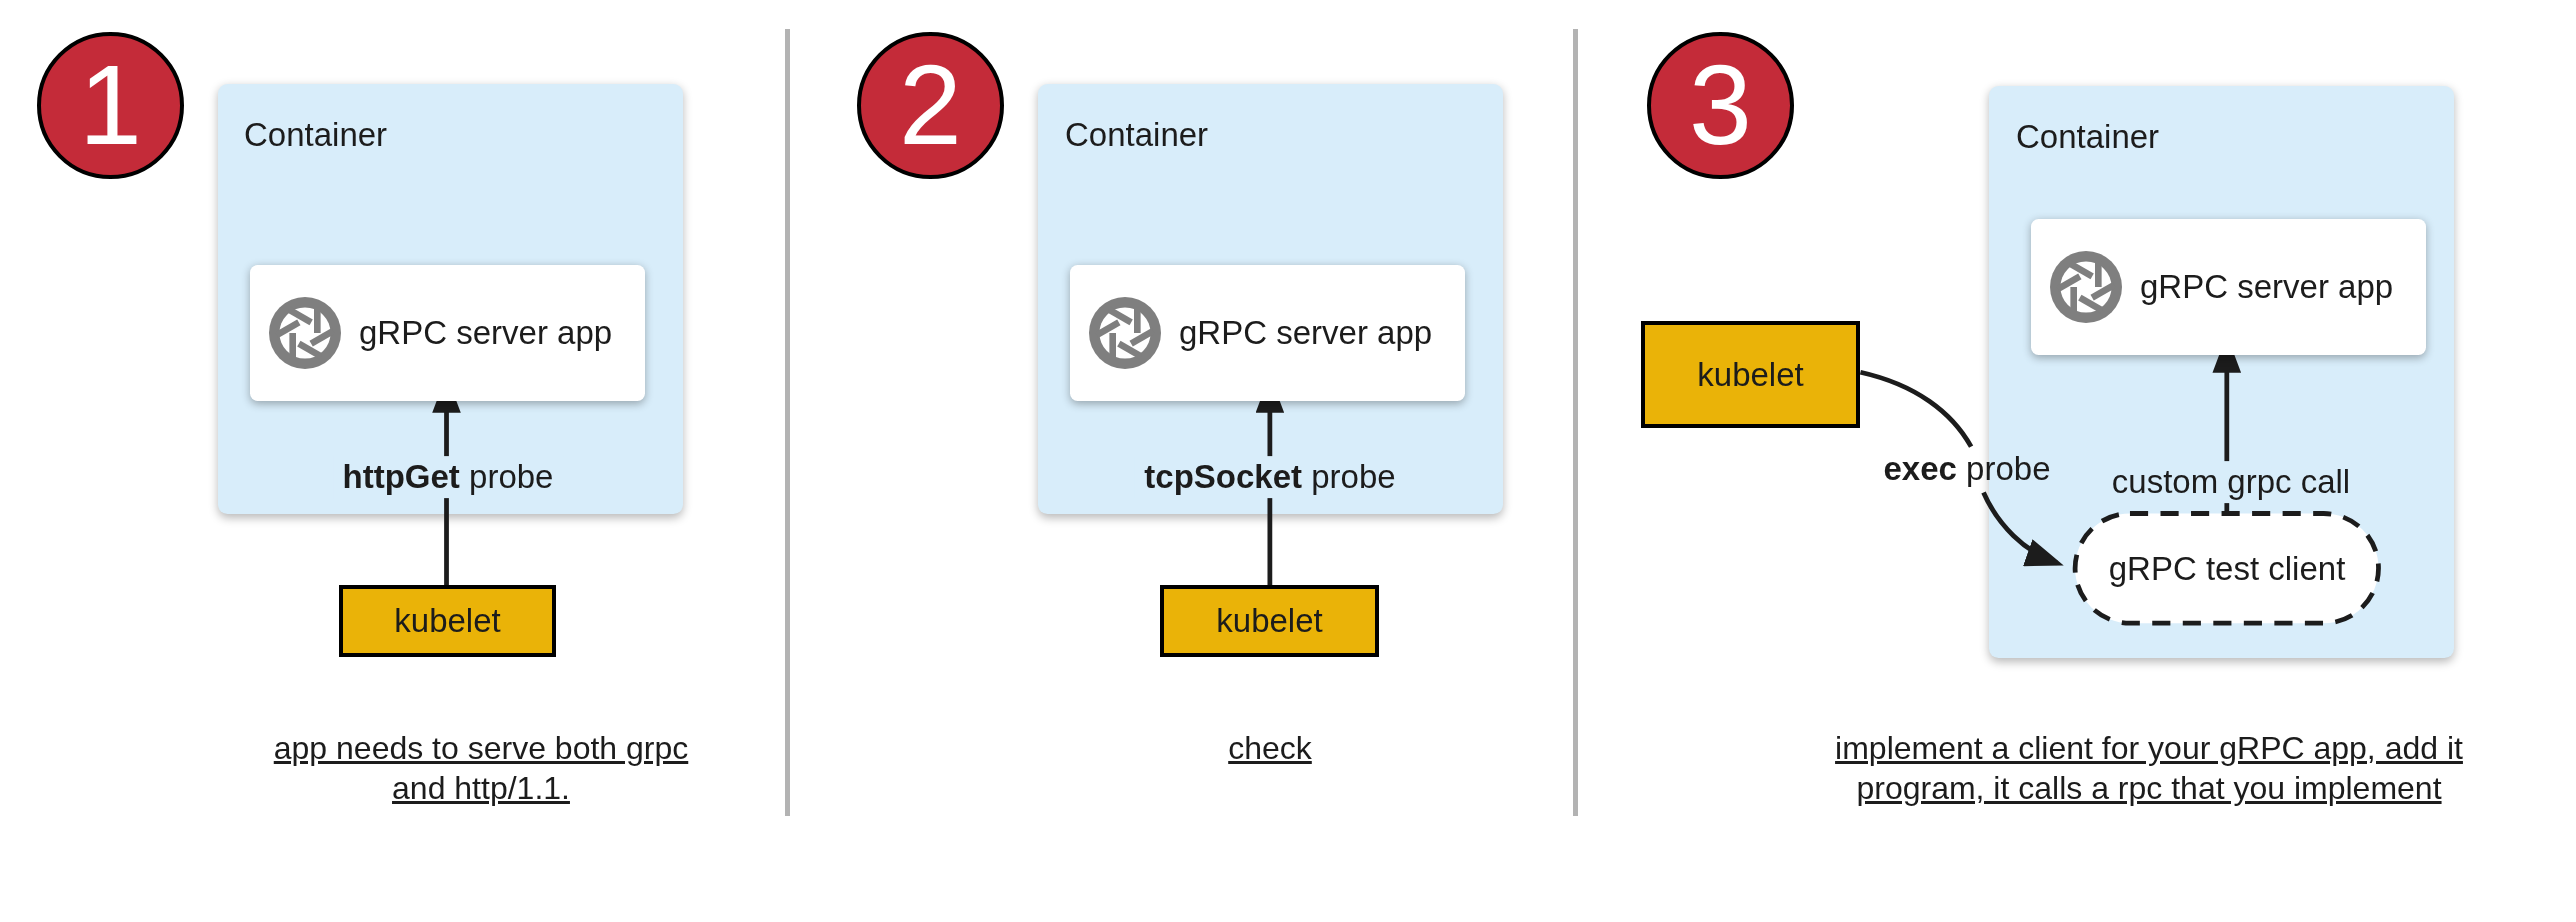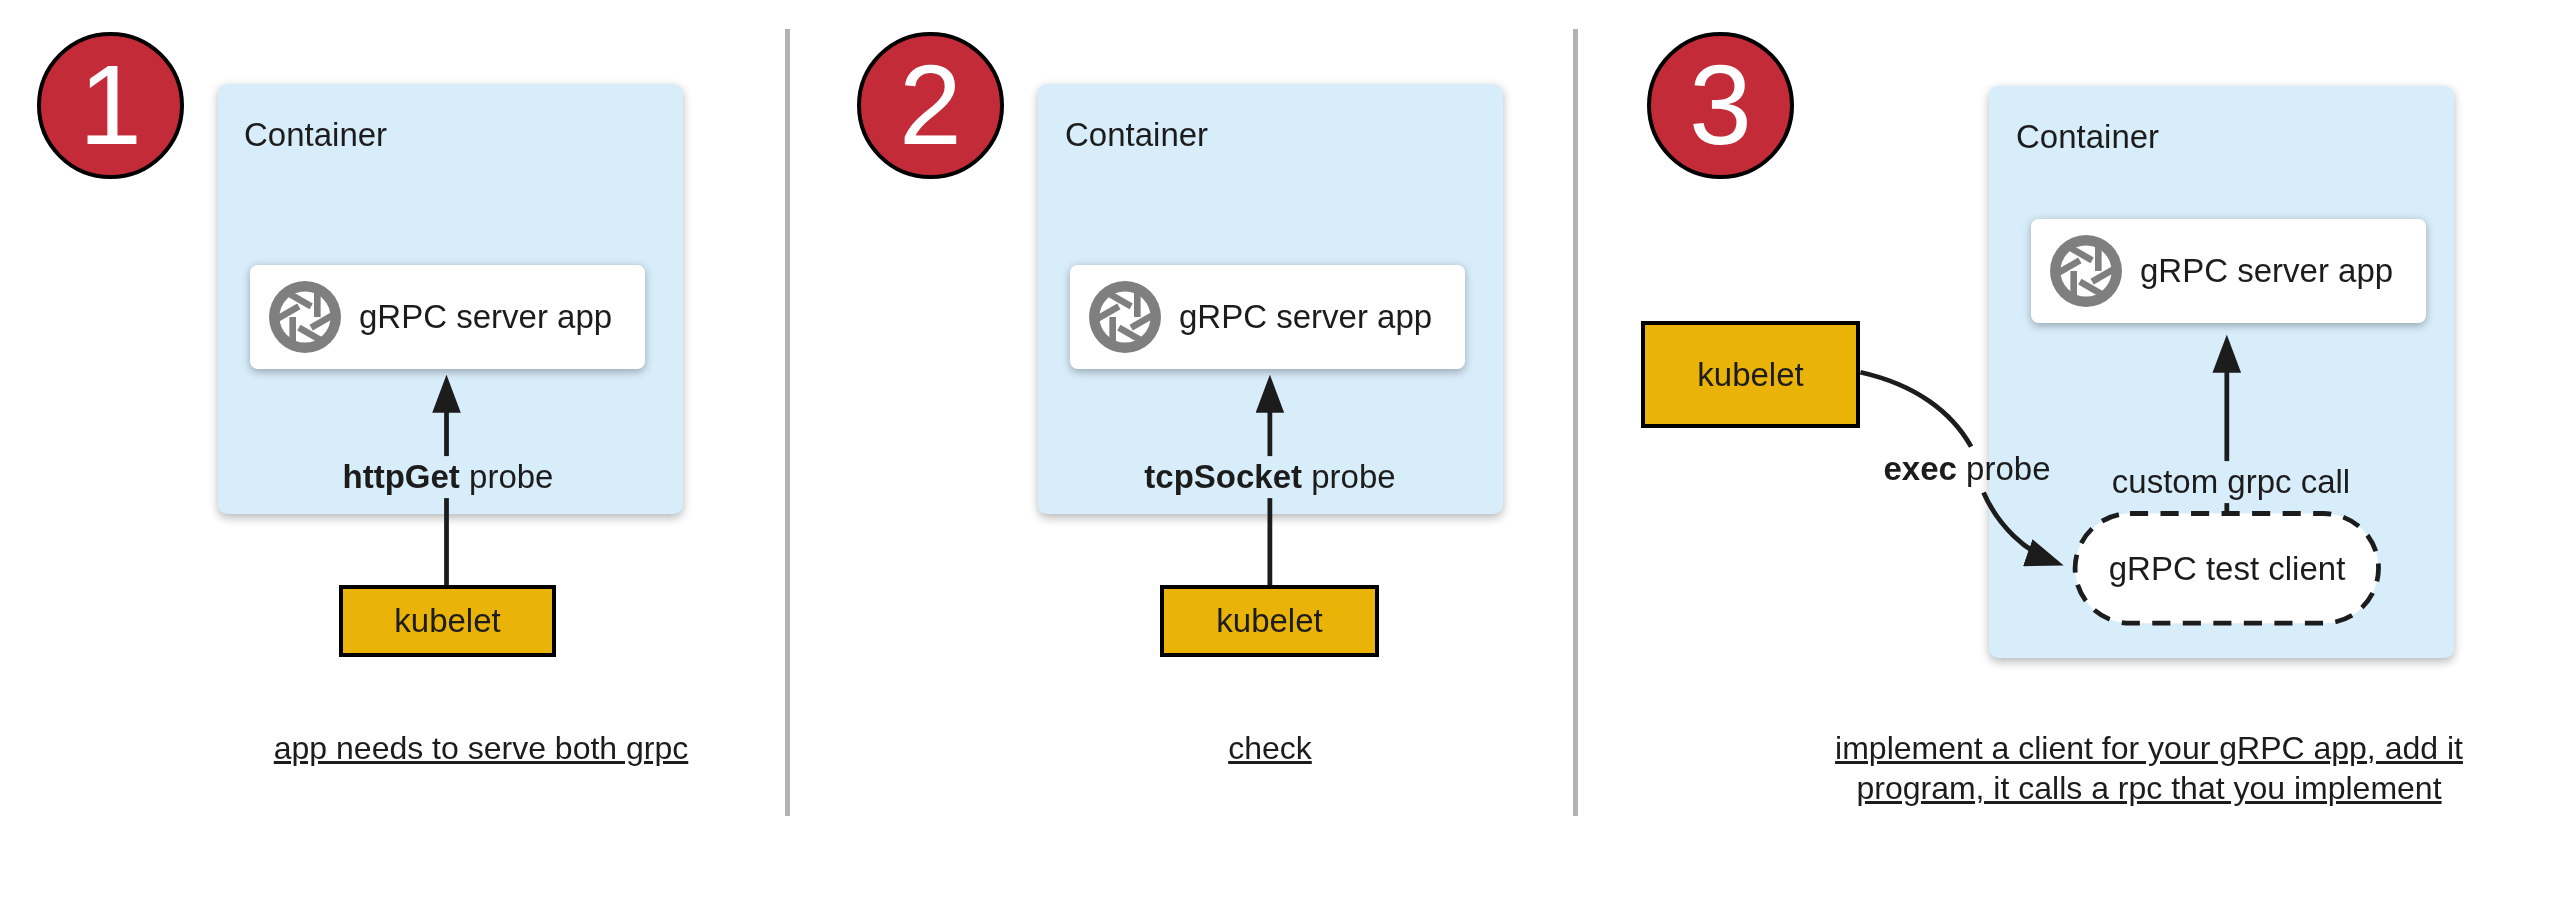--- a/index.html
+++ b/index.html
@@ -18,21 +18,21 @@
     display:flex;align-items:center;justify-content:center;
     color:#fff;font-size:113px;line-height:1;z-index:3;
   }
   .divider{position:absolute;top:29px;height:787px;width:4.8px;background:var(--divider);z-index:0;}
   .container-box{
     position:absolute;background:var(--blue);border-radius:9.5px;
     box-shadow:0 3.8px 9.5px rgba(0,0,0,0.28);z-index:1;
   }
   .container-label{position:absolute;font-size:33px;z-index:4;}
   .app-box{
-    position:absolute;width:395px;height:104px;background:#fff;border-radius:7.6px;
+    position:absolute;width:395px;height:136px;background:#fff;border-radius:7.6px;
     box-shadow:0 2.9px 8.6px rgba(0,0,0,0.30);z-index:4;
     display:flex;align-items:center;padding-left:19px;
   }
   .app-box .icon{width:72px;height:72px;flex:0 0 auto;display:block;}
   .app-box .app-label{font-size:33px;margin-left:18px;white-space:nowrap;}
   .kubelet-box{
     position:absolute;background:#eab308;border:4.8px solid #000;z-index:4;
     display:flex;align-items:center;justify-content:center;font-size:33px;
   }
   .probe-label{
@@ -106,20 +106,21 @@
   <span class="app-label">gRPC server app</span>
 </div>
 <div class="probe-label bg-blue" style="left:448px;top:477px">
   <span class="bold">httpGet</span><span> probe</span>
 </div>
 <div class="kubelet-box" style="left:339px;top:585px;width:217px;height:72px">
   <span>kubelet</span>
 </div>
 <div class="caption" style="left:481px;top:728px">
   <div>app needs to serve both grpc</div>
+  <div>and http/1.1.</div>
 </div>
 
 <div class="container-label" style="left:1065px;top:116px">Container</div>
 <div class="app-box" style="left:1070px;top:265px">
   <svg class="icon" viewBox="0 0 76 76">
     <circle cx="38" cy="38" r="38" fill="#7f7f7f"></circle>
     <circle cx="38" cy="38" r="27" fill="#ffffff"></circle>
     <g stroke="#7f7f7f" stroke-width="7">
       <line x1="51" y1="38" x2="51" y2="11"></line>
       <line x1="51" y1="38" x2="51" y2="11" transform="rotate(60 38 38)"></line>

